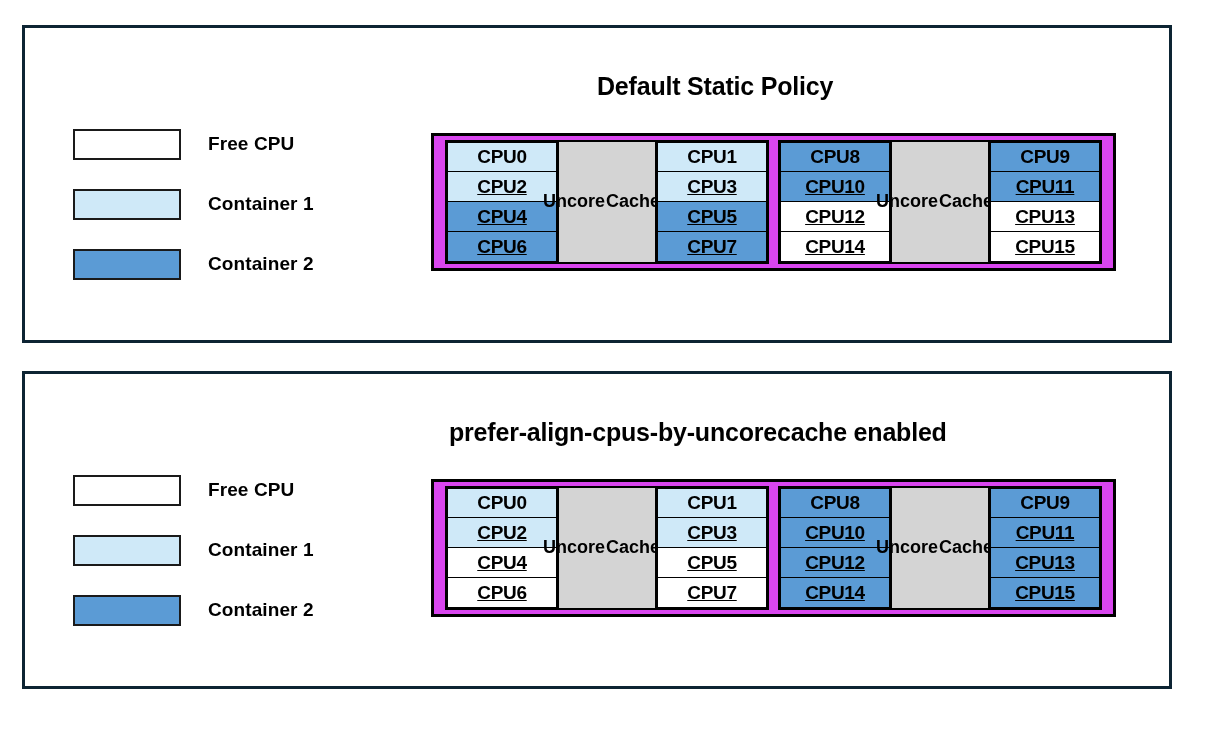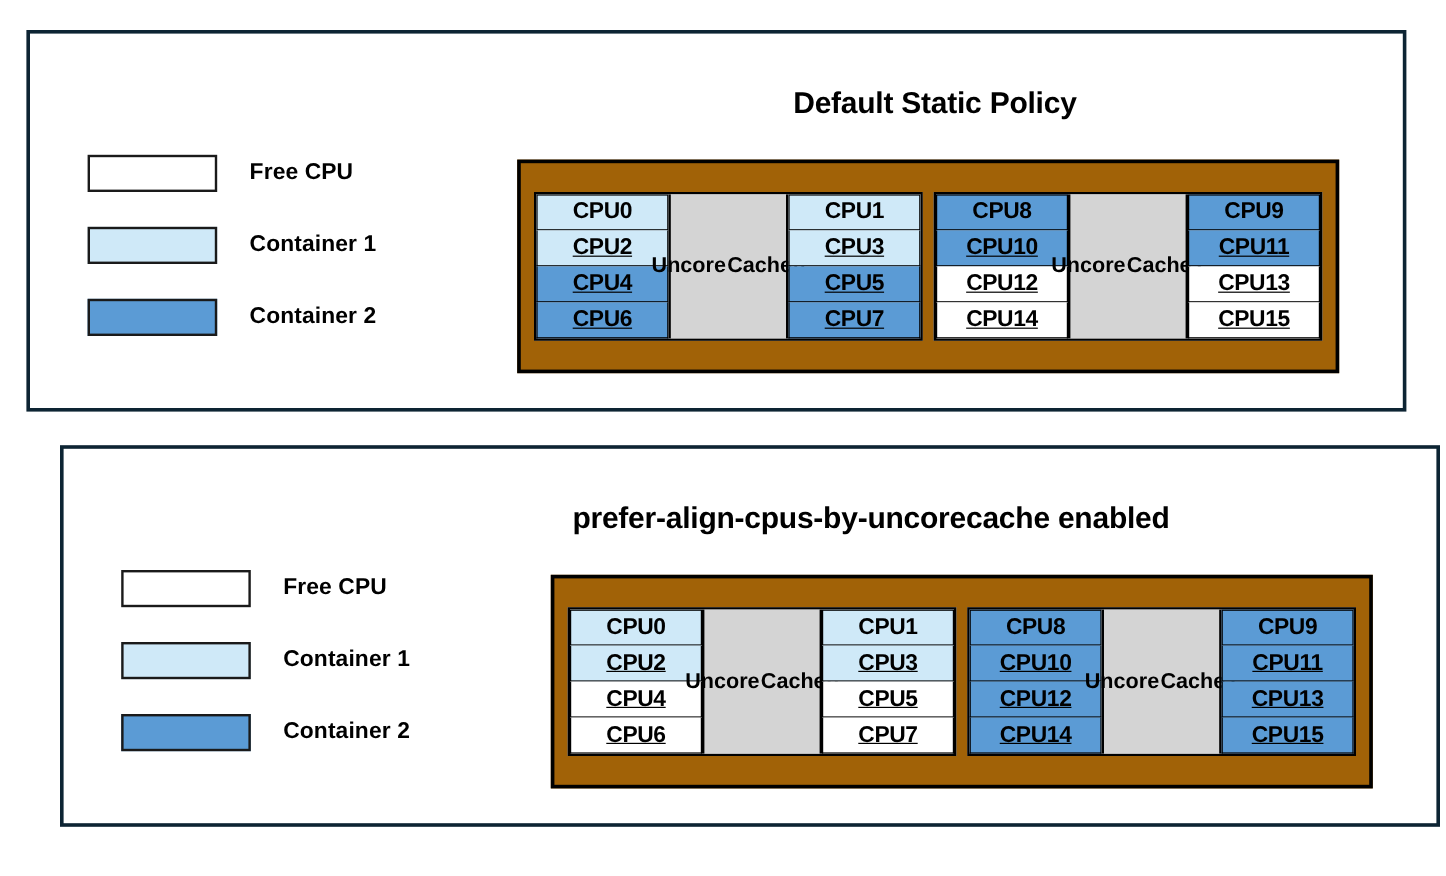--- a/index.html
+++ b/index.html
@@ -17,21 +17,21 @@
 
   .panel {
     position: absolute;
     box-sizing: border-box;
     border: 3px solid #0d2433;
     background: #ffffff;
     left: 22px;
     width: 1150px;
   }
   #panel-0 { top: 25px;  height: 318px; }
-  #panel-1 { top: 371px; height: 318px; margin-left: 28px; }
+  #panel-1 { top: 371px; height: 318px; }
 
   
   .legend {
     position: absolute;
     left: 48px;
     top: 100px;
   }
   .legend-row {
     display: flex;
     align-items: center;
@@ -57,32 +57,32 @@
   
   .diagram-title {
     position: absolute;
     top: 44px;
     font-size: 25px;
     font-weight: bold;
     color: #000000;
     white-space: nowrap;
     letter-spacing: -0.2px;
   }
-  #panel-0 .diagram-title { left: 636px; }
+  #panel-0 .diagram-title { left: 572px; }
   #panel-1 .diagram-title { left: 424px; }
 
   
   .topology {
     position: absolute;
     left: 406px;
     top: 105px;
     box-sizing: border-box;
     border: 3px solid #000000;
-    background: #a16207;
-    padding: 24px 11px;
+    background: #d946ef;
+    padding: 4px 11px;
     display: flex;
     gap: 9px;
   }
   .socket {
     display: flex;
     box-sizing: border-box;
     border: 2px solid #000000;
     background: #ffffff;
   }
   .cpu-col {

